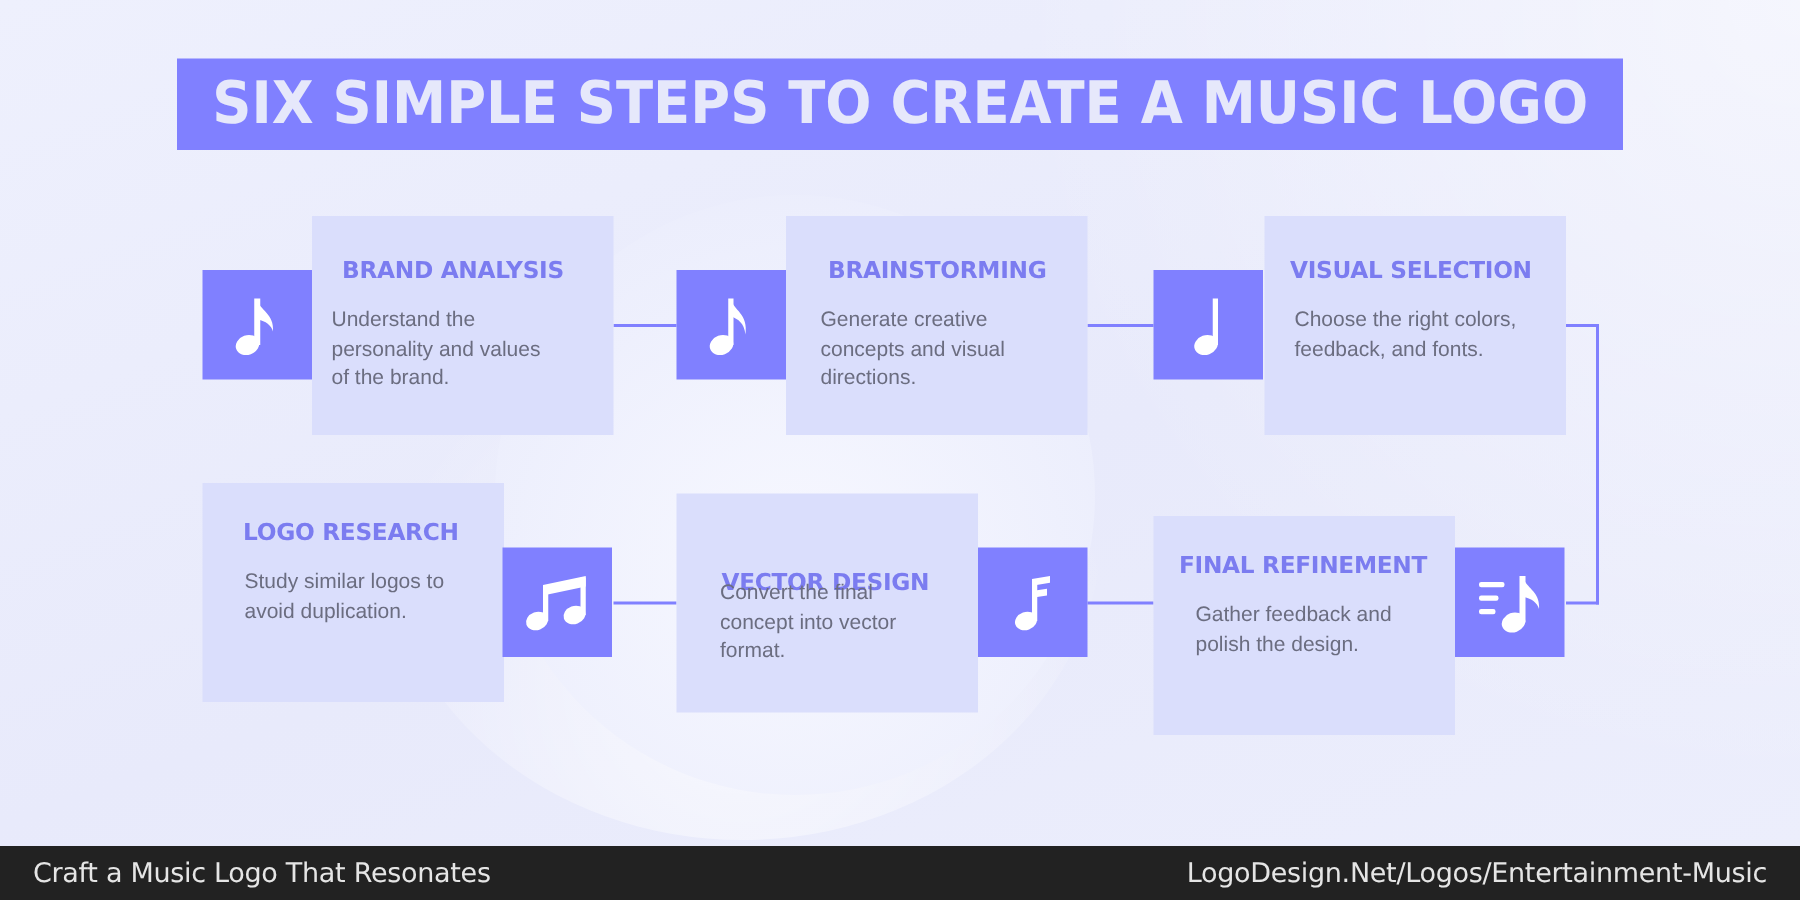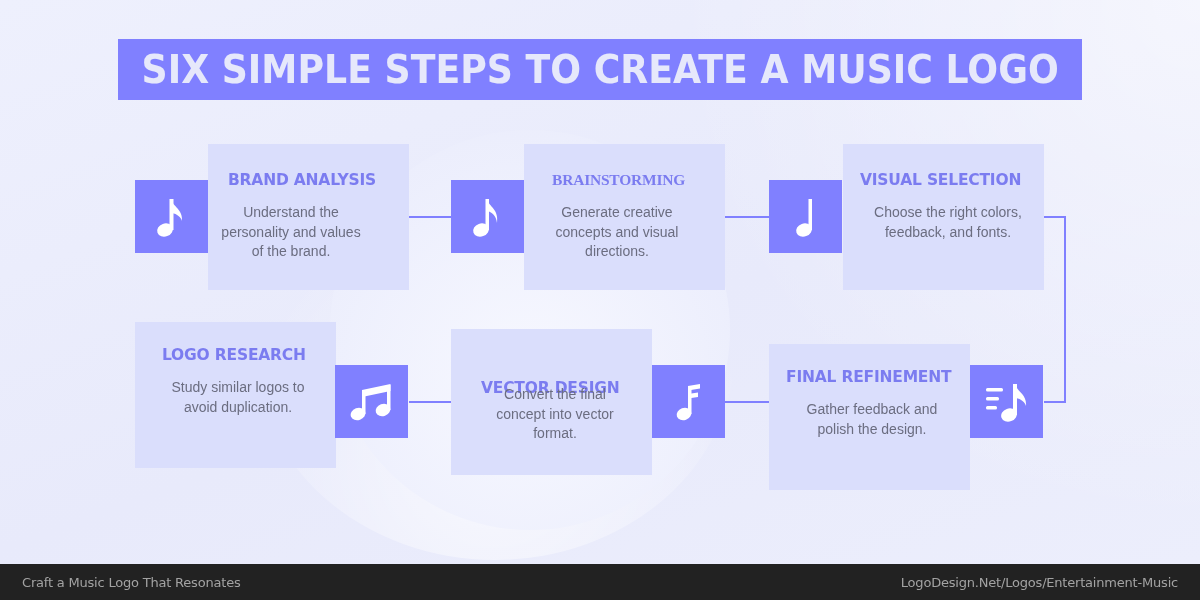--- a/index.html
+++ b/index.html
@@ -44,21 +44,20 @@
     font-weight: bold;
     font-size: 39px;
     letter-spacing: 0px;
     white-space: nowrap;
     transform: scaleX(0.93);
   }
   .card {
     position: absolute;
     width: 201px; height: 146px;
     background: #dadefc;
-    text-align: center;
   }
   .card-title {
     position: absolute;
     color: #7b7cf0;
     font-family: "DejaVu Sans", sans-serif;
     font-weight: bold;
     font-size: 15.5px;
     white-space: nowrap;
     letter-spacing: -0.2px;
   }
@@ -82,23 +81,23 @@
   }
   .footer {
     position: absolute;
     left: 0; top: 564px;
     width: 1200px; height: 36px;
     background: #222222;
     display: flex; align-items: center; justify-content: space-between;
     padding: 0 22px;
   }
   .footer span {
-    color: #a3a3a3;
+    color: #e5e5e5;
     font-family: "DejaVu Sans", sans-serif;
-    font-size: 13px;
+    font-size: 18px;
     letter-spacing: -0.2px;
   }
 </style>
 </head>
 <body>
 
 <div class="bg">
   <div class="bg-circle-2"></div>
   <div class="bg-circle"></div>
 </div>
@@ -121,21 +120,21 @@
 </div>
 <div class="icon-box" style="left:135px; top:180px;">
   <svg width="34" height="44" viewBox="0 0 34 44">
     <ellipse cx="10" cy="35" rx="8" ry="6.5" fill="#ffffff" transform="rotate(-20 10 35)"></ellipse>
     <rect x="14.5" y="4" width="4" height="31" fill="#ffffff"></rect>
     <path d="M16 4 C 18 12, 28 14, 27 26 C 26 22, 22 19, 17 18 Z" fill="#ffffff"></path>
   </svg>
 </div>
 
 <div class="card" style="left:524px; top:144px;">
-  <div class="card-title" style="left:28px; top:27px;font-family:Liberation Serif, serif;">BRAINSTORMING</div>
+  <div class="card-title" style="left:28px; top:27px;">BRAINSTORMING</div>
   <div class="card-desc" style="left:23px; top:59px; width:140px;">Generate creative concepts and visual directions.</div>
 </div>
 <div class="icon-box" style="left:451px; top:180px;">
   <svg width="34" height="44" viewBox="0 0 34 44">
     <ellipse cx="10" cy="35" rx="8" ry="6.5" fill="#ffffff" transform="rotate(-20 10 35)"></ellipse>
     <rect x="14.5" y="4" width="3.5" height="31" fill="#ffffff"></rect>
     <path d="M16 4 C 18 12, 28 14, 26 28 C 25 20, 21 18, 17 16 Z" fill="#ffffff"></path>
   </svg>
 </div>
 

